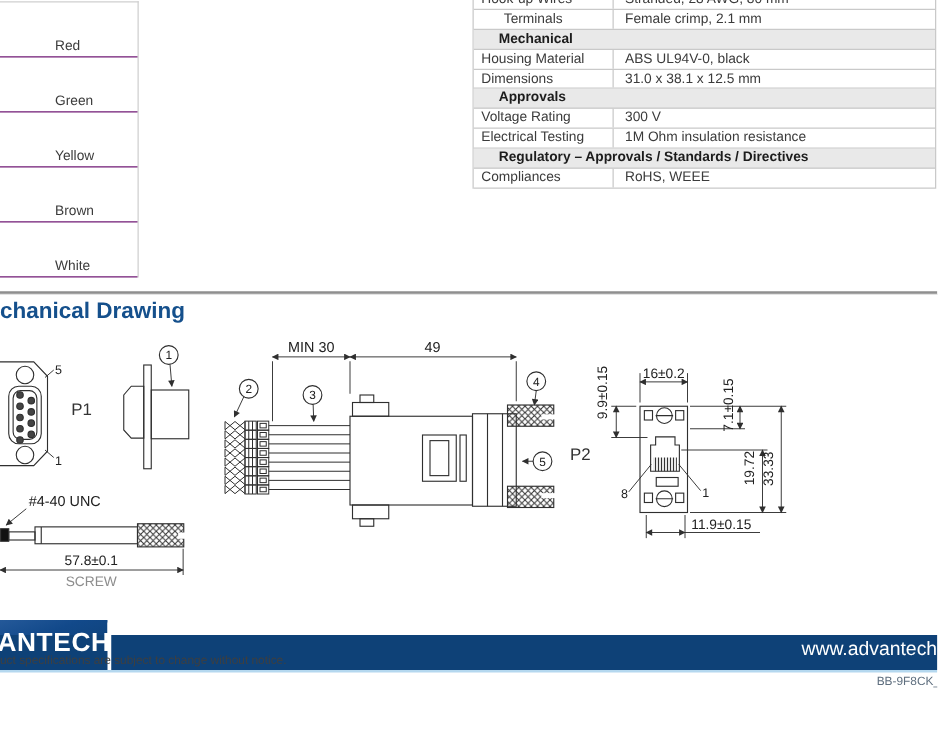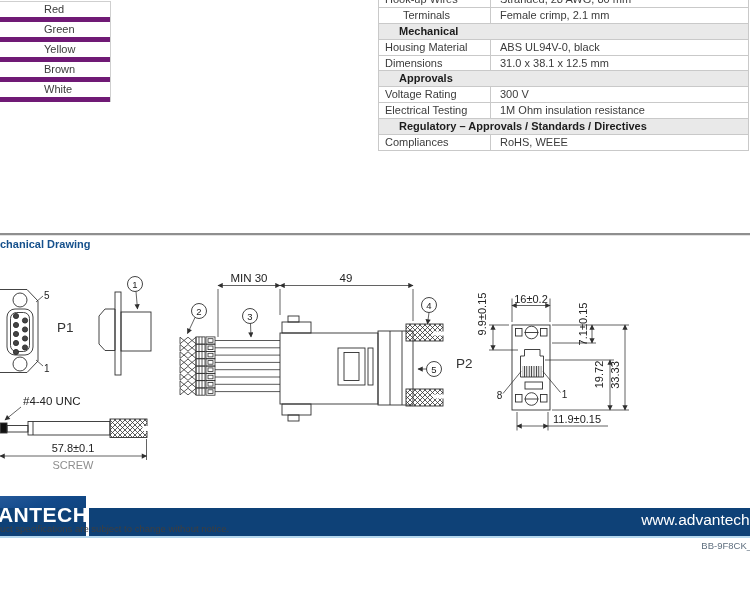--- a/index.html
+++ b/index.html
@@ -1,33 +1,33 @@
 <!DOCTYPE html>
 <html><head>
 <meta charset="utf-8">
 <style>
   html,body{margin:0;padding:0;background:#fff;}
   #page{position:relative;width:750px;height:591px;overflow:hidden;background:#fff;
         font-family:"Liberation Sans","DejaVu Sans",sans-serif;}
   
   .wtable{position:absolute;left:0;top:1px;width:110px;border-top:1px solid #cfcfcf;border-right:1px solid #cfcfcf;}
-  .wrow{height:15.1px;border-bottom:5px solid #701a75;position:relative;font-size:11px;color:#3b3b3b;line-height:15px;}
+  .wrow{height:15.1px;border-bottom:1px solid #701a75;position:relative;font-size:11px;color:#3b3b3b;line-height:15px;margin-top:28px;}
   .wrow .wlabel{position:absolute;left:44px;top:0;}
   .wv{position:absolute;top:0;width:1px;background:#cfcfcf;}
   
   .stable{position:absolute;left:378px;top:-8px;width:369px;border-left:1px solid #c9c9c9;border-right:1px solid #c9c9c9;}
   .srow{height:14.9px;border-bottom:1px solid #c9c9c9;display:flex;font-size:11px;color:#3b3b3b;line-height:15px;}
   .srow .lab{width:112px;border-right:1px solid #c9c9c9;padding-left:6px;box-sizing:border-box;}
   .srow .lab.ind{padding-left:24px;}
   .srow .val{padding-left:9px;flex:1;}
   .ssec{height:14.9px;border-bottom:1px solid #c9c9c9;background:#e9e9e9;font-weight:bold;color:#1c1c1c;
         font-size:11px;line-height:15px;padding-left:20px;}
   
   .divider{position:absolute;left:0;top:233px;width:750px;height:2px;background:#8f8f8f;border-bottom:1px solid #e3e3e3;}
-  .mech-title{position:absolute;left:0;top:238px;font-size:11px;font-weight:bold;color:#15508c;}
+  .mech-title{position:absolute;left:0;top:238px;font-size:18px;font-weight:bold;color:#15508c;}
   
   #mech-svg{position:absolute;left:0;top:255px;width:750px;height:236px;}
   
   .bar{position:absolute;left:0;top:507.5px;width:750px;height:28.5px;background:#0e4177;}
   .logo-block{position:absolute;left:-20px;top:496px;width:106px;height:40px;
               background:linear-gradient(160deg,#2a5e9e 0%,#12498a 40%,#0e4177 80%);}
   .logo-sep{position:absolute;left:86px;top:498px;width:2.5px;height:38px;background:#fff;}
   .logo-text{position:absolute;left:-15px;top:503px;font-size:21px;font-weight:bold;color:#fff;letter-spacing:.5px;white-space:nowrap;}
   .url{position:absolute;right:-4px;top:511px;font-size:15.5px;color:#fff;white-space:nowrap;}
   .accent{position:absolute;left:0;top:536px;width:750px;height:2px;background:#b5d8ef;}

